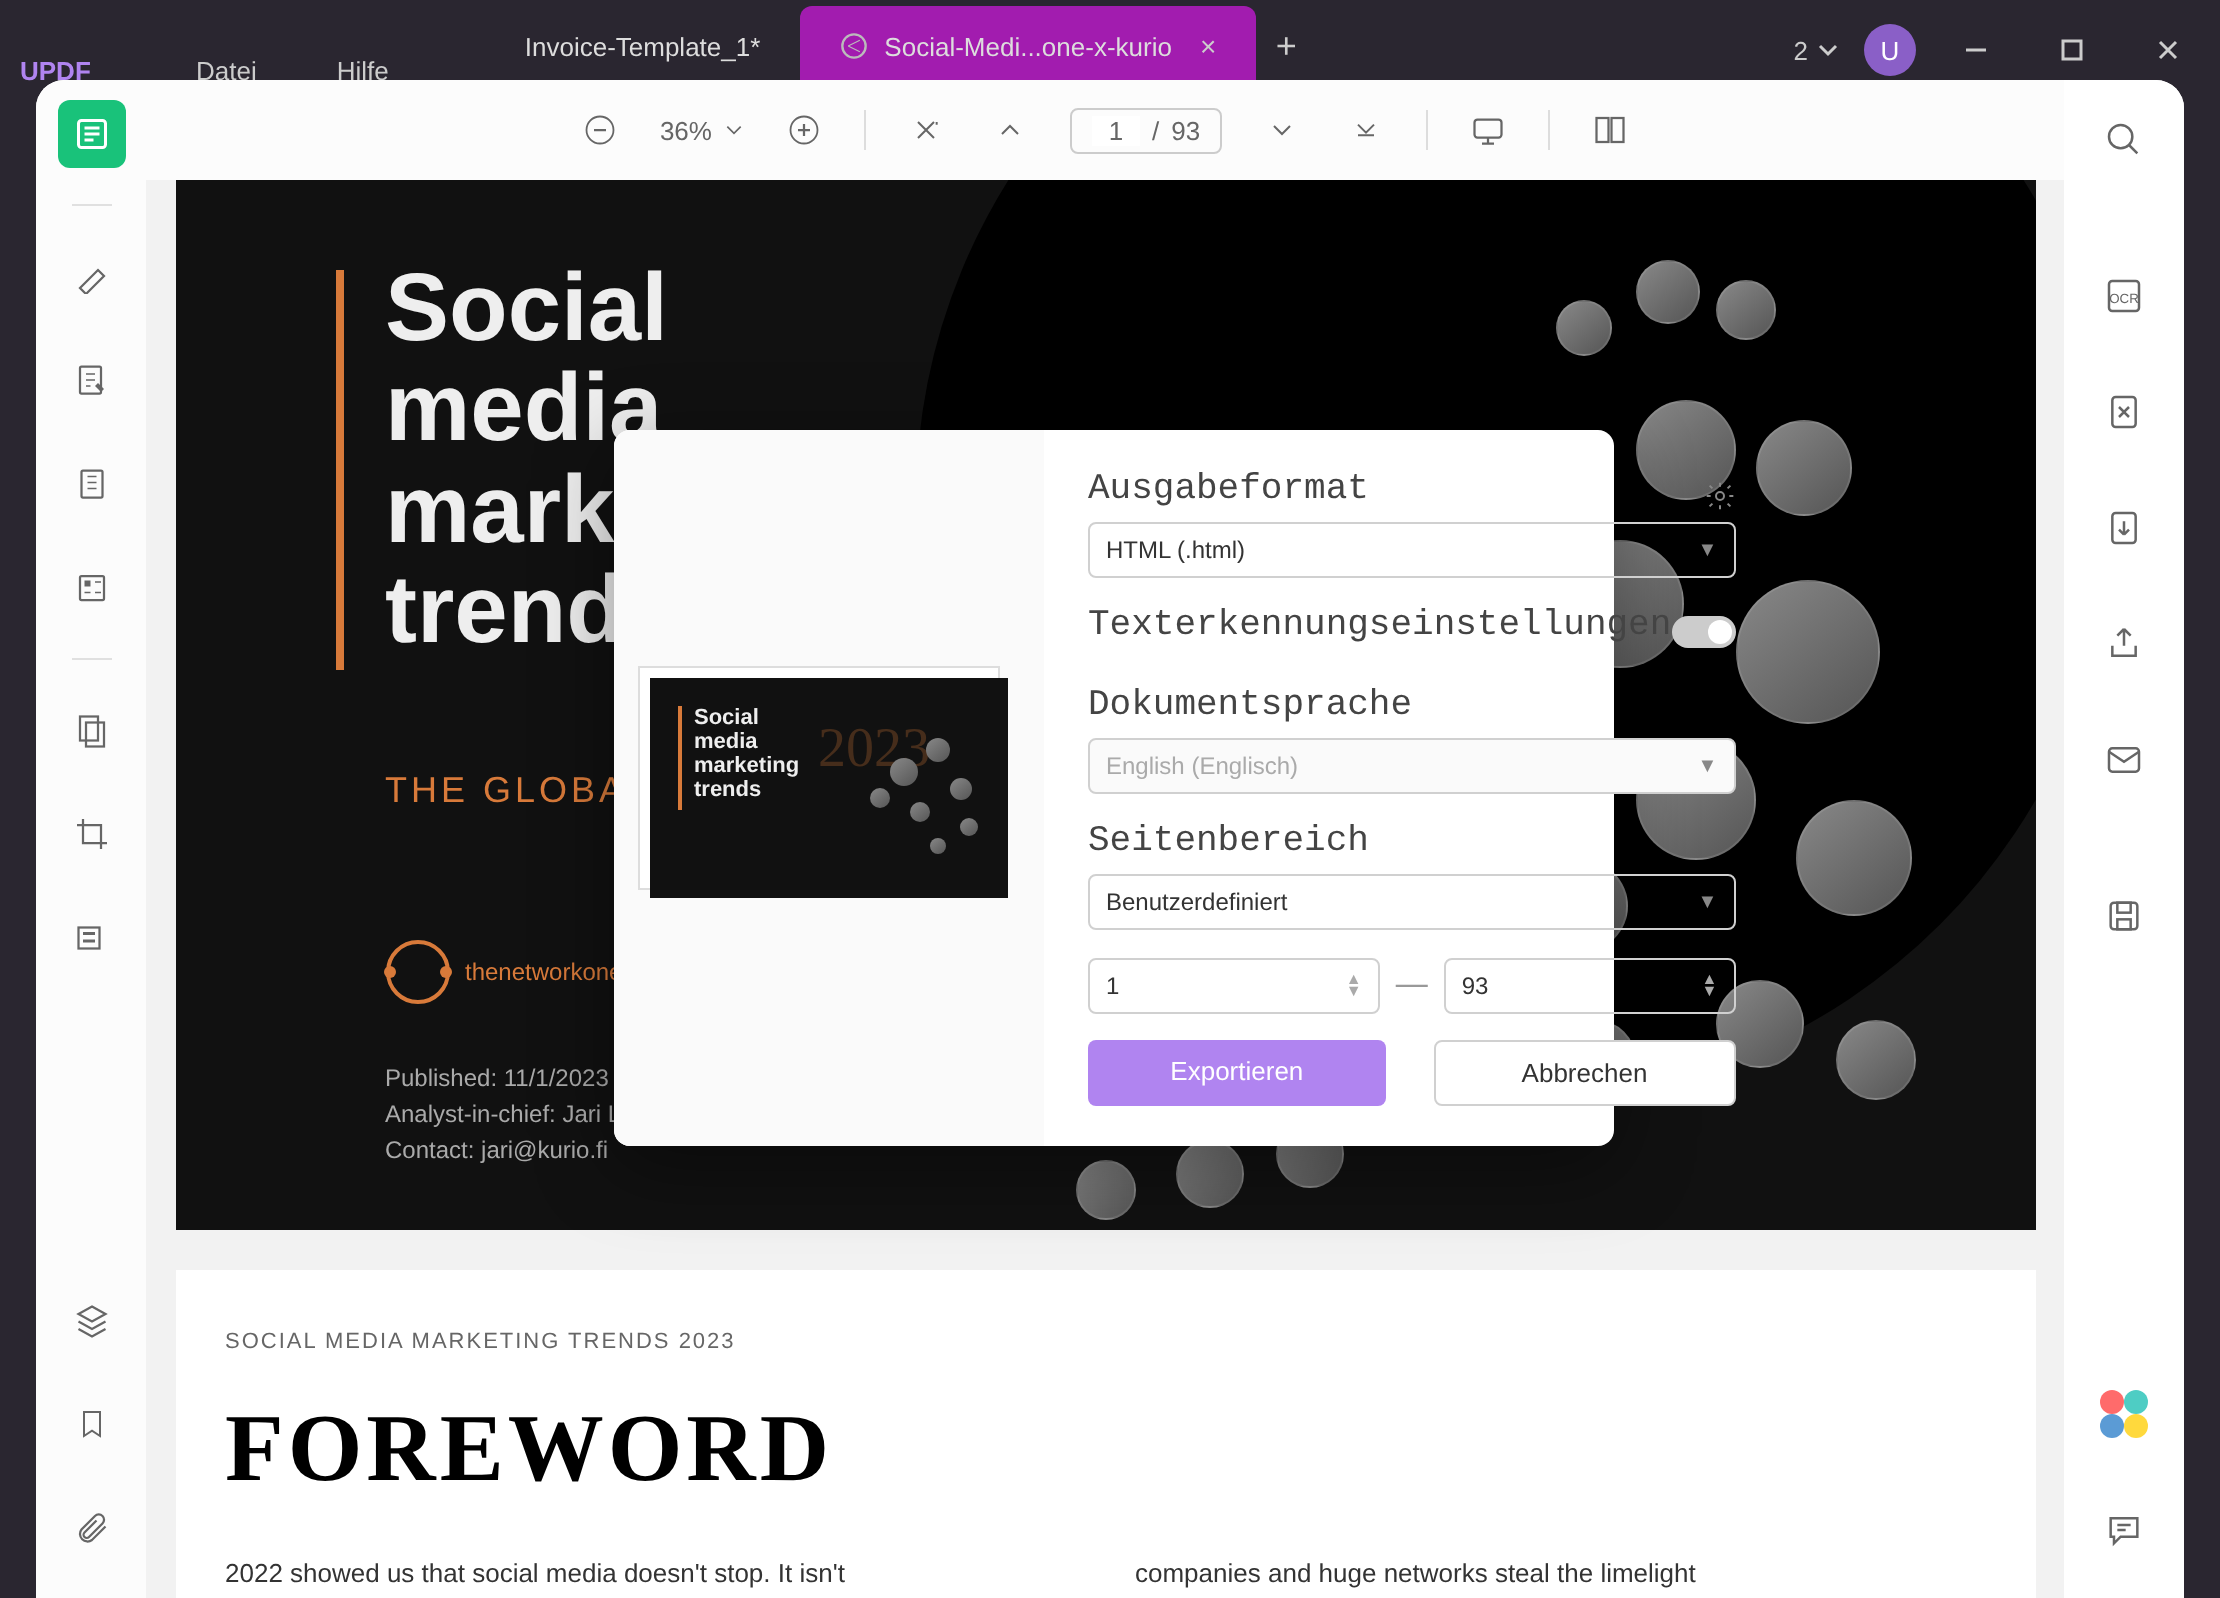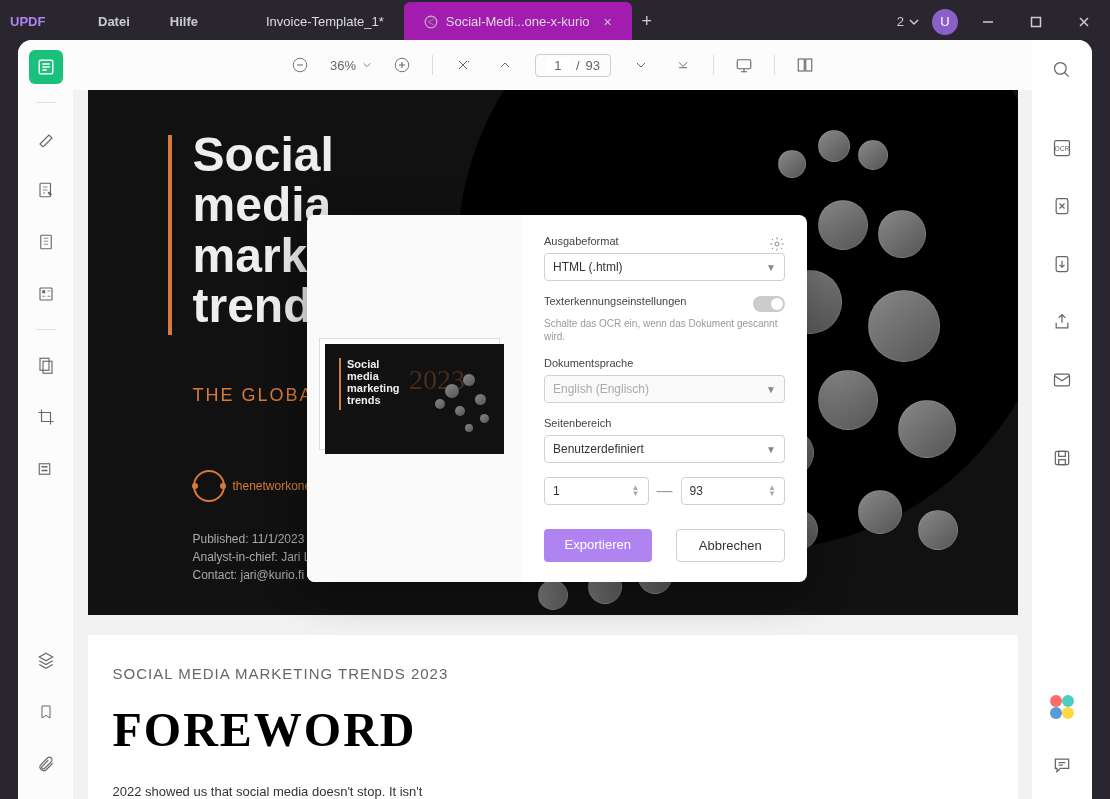--- a/index.html
+++ b/index.html
@@ -1,21 +1,21 @@
 <!DOCTYPE html>
 <html><head>
 <meta charset="utf-8">
 <style>
 * { margin:0; padding:0; box-sizing:border-box; font-family: -apple-system, "Segoe UI", Arial, sans-serif; }
 body { width:1110px; height:799px; background:#2a2630; overflow:hidden; position:relative; }
 
 
-.titlebar { height:43px; background:#2a2630; display:flex; align-items:center; color:#ccc; font-size:13px; }
+.titlebar { height:43px; background:#2a2630; display:flex; align-items:flex-end; color:#ccc; font-size:13px; }
 .logo { width:60px; display:flex; align-items:center; padding-left:10px; font-weight:bold; color:#b084f0; }
-.menus { display:flex; align-items:center; gap:4px; margin-left:20px;font-weight:bold; }
+.menus { display:flex; align-items:center; gap:4px; margin-left:20px; }
 .menus div { padding:0 18px; cursor:pointer; color:#ccc; }
 .tabs { display:flex; align-items:center; margin-left:30px; height:40px; }
 .tab { padding:16px 20px; height:40px; display:flex; align-items:center; gap:8px; color:#ddd; font-size:13px; position:relative; }
 .tab.active { background:#a21caf; border-radius:6px 6px 0 0; }
 .tab .close { color:#aaa; font-size:14px; margin-left:6px; cursor:pointer; }
 .tab.active .close { color:#ccc; }
 .addtab { width:30px; text-align:center; color:#ccc; font-size:18px; cursor:pointer; }
 .winright { margin-left:auto; display:flex; align-items:center; gap:12px; padding-right:8px; }
 .avatar { width:26px; height:26px; border-radius:50%; background:#8a5fc7; color:#fff; display:flex; align-items:center; justify-content:center; font-size:13px; }
 .winbtn { width:36px; height:36px; display:flex; align-items:center; justify-content:center; color:#ccc; cursor:pointer; }
@@ -60,52 +60,52 @@
 .net { position:absolute; left:105px; top:380px; display:flex; align-items:center; gap:8px; }
 .netcirc { width:32px; height:32px; border:2px solid #d87a3a; border-radius:50%; position:relative; }
 .netcirc::before, .netcirc::after { content:""; position:absolute; width:6px; height:6px; background:#d87a3a; border-radius:50%; }
 .netcirc::before { left:-3px; top:50%; transform:translateY(-50%); }
 .netcirc::after { right:-3px; top:50%; transform:translateY(-50%); }
 .meta { position:absolute; left:105px; top:440px; font-size:12px; color:#aaa; line-height:1.5; }
 .bubbles { position:absolute; right:0; top:0; width:500px; height:525px; }
 .bub { position:absolute; border-radius:50%; background:linear-gradient(140deg,#888,#555); border:1px solid rgba(255,255,255,0.1); }
 
 .page2 { margin:20px auto 0; width:930px; background:#fff; padding:30px 25px 60px; }
-.p2tag { color:#666; font-size:15px; letter-spacing:1px; }
+.p2tag { color:#666; font-size:11px; letter-spacing:1px; }
 .p2h { font-family:"Times New Roman", serif; font-size:48px; font-weight:bold; margin-top:20px; letter-spacing:2px; }
 .p2cols { display:flex; gap:30px; margin-top:25px; font-size:13px; color:#333; line-height:1.5; }
 .p2cols > div { flex:1; }
 
 
 .modal { position:absolute; left:307px; top:215px; width:500px; background:#fff; border-radius:8px; box-shadow:0 10px 40px rgba(0,0,0,0.4); display:flex; }
 .modal-left { width:215px; background:#fafafa; border-radius:8px 0 0 8px; display:flex; align-items:center; justify-content:center; padding:18px; }
 .thumbstack { position:relative; width:185px; height:110px; }
 .thumbstack::before { content:""; position:absolute; top:-6px; left:-6px; width:100%; height:100%; background:#fff; border:1px solid #ddd; }
 .thumb { position:relative; width:100%; height:100%; background:#111; overflow:hidden; }
 .thumb .tbar { position:absolute; left:14px; top:14px; width:2px; height:52px; background:#d87a3a; }
 .thumb .th1 { position:absolute; left:22px; top:14px; font-size:11px; line-height:1.1; color:#eee; font-family:"Times New Roman", serif; font-weight:bold; }
 .thumb .tyear { position:absolute; left:84px; top:20px; font-size:28px; color:#d87a3a44; font-family:"Times New Roman", serif; }
 .thumb .tbubs span { position:absolute; border-radius:50%; background:linear-gradient(140deg,#888,#555); }
 
 .modal-right { flex:1; padding:20px 22px; }
 .mrow { margin-bottom:14px; }
-.mrow label { font-size:11px; color:#444; display:block; margin-bottom:6px; }
+.mrow label { font-size:18px; color:#444; display:block; margin-bottom:6px;font-family:Liberation Mono, monospace; }
 .mhead { display:flex; justify-content:space-between; align-items:center; }
 .gear { color:#888; cursor:pointer; }
 .select { border:1px solid #d0d0d0; border-radius:4px; padding:6px 8px; font-size:12px; color:#333; display:flex; justify-content:space-between; align-items:center; cursor:pointer; }
 .select.disabled { color:#aaa; background:#fafafa; }
 .caret { font-size:10px; color:#888; }
 .toggle { position:relative; width:32px; height:16px; background:#ccc; border-radius:8px; cursor:pointer; }
 .toggle::after { content:""; position:absolute; right:2px; top:2px; width:12px; height:12px; background:#fff; border-radius:50%; }
 .hint { font-size:10px; color:#999; margin-top:4px; line-height:1.3; }
 .rangewrap { display:flex; align-items:center; gap:8px; }
 .spin { flex:1; border:1px solid #d0d0d0; border-radius:4px; padding:6px 8px; font-size:12px; color:#333; display:flex; justify-content:space-between; align-items:center; position:relative; }
 .spinbtns { display:flex; flex-direction:column; line-height:6px; font-size:8px; color:#aaa; }
 .dash { color:#999; }
-.btns { display:flex; gap:24px; margin-top:24px; }
+.btns { display:flex; gap:24px; margin-top:13px; }
 .btn { flex:1; padding:8px 0; border-radius:4px; font-size:13px; text-align:center; cursor:pointer; }
 .btn.primary { background:#b084f0; color:#fff; }
 .btn.secondary { background:#fff; border:1px solid #d0d0d0; color:#333; }
 
 svg { display:block; }
 </style>
 </head>
 <body>
 
 <div class="titlebar">
@@ -390,20 +390,21 @@
         <div class="bub" style="width:34px;height:34px;left:120px;top:470px;"></div>
         <div class="bub" style="width:34px;height:34px;left:70px;top:480px;"></div>
         <div class="bub" style="width:30px;height:30px;left:20px;top:490px;"></div>
       </div>
     </div>
     <div class="page2">
       <div class="p2tag">SOCIAL MEDIA MARKETING TRENDS 2023</div>
       <div class="p2h">FOREWORD</div>
       <div class="p2cols">
         <div>2022 showed us that social media doesn't stop. It isn't</div>
+        <div>companies and huge networks steal the limelight</div>
       </div>
     </div>
   </div>
 
 </div>
 
 <div class="modal">
   <div class="modal-left">
     <div class="thumbstack">
       <div class="thumb">
@@ -441,21 +442,20 @@
       <div class="select">
         <span>HTML (.html)</span>
         <span class="caret">▼</span>
       </div>
     </div>
     <div class="mrow">
       <div class="mhead">
         <label>Texterkennungseinstellungen</label>
         <div class="toggle"></div>
       </div>
-      <div class="hint">Schalte das OCR ein, wenn das Dokument gescannt wird.</div>
     </div>
     <div class="mrow">
       <label>Dokumentsprache</label>
       <div class="select disabled">
         <span>English (Englisch)</span>
         <span class="caret">▼</span>
       </div>
     </div>
     <div class="mrow">
       <label>Seitenbereich</label>

